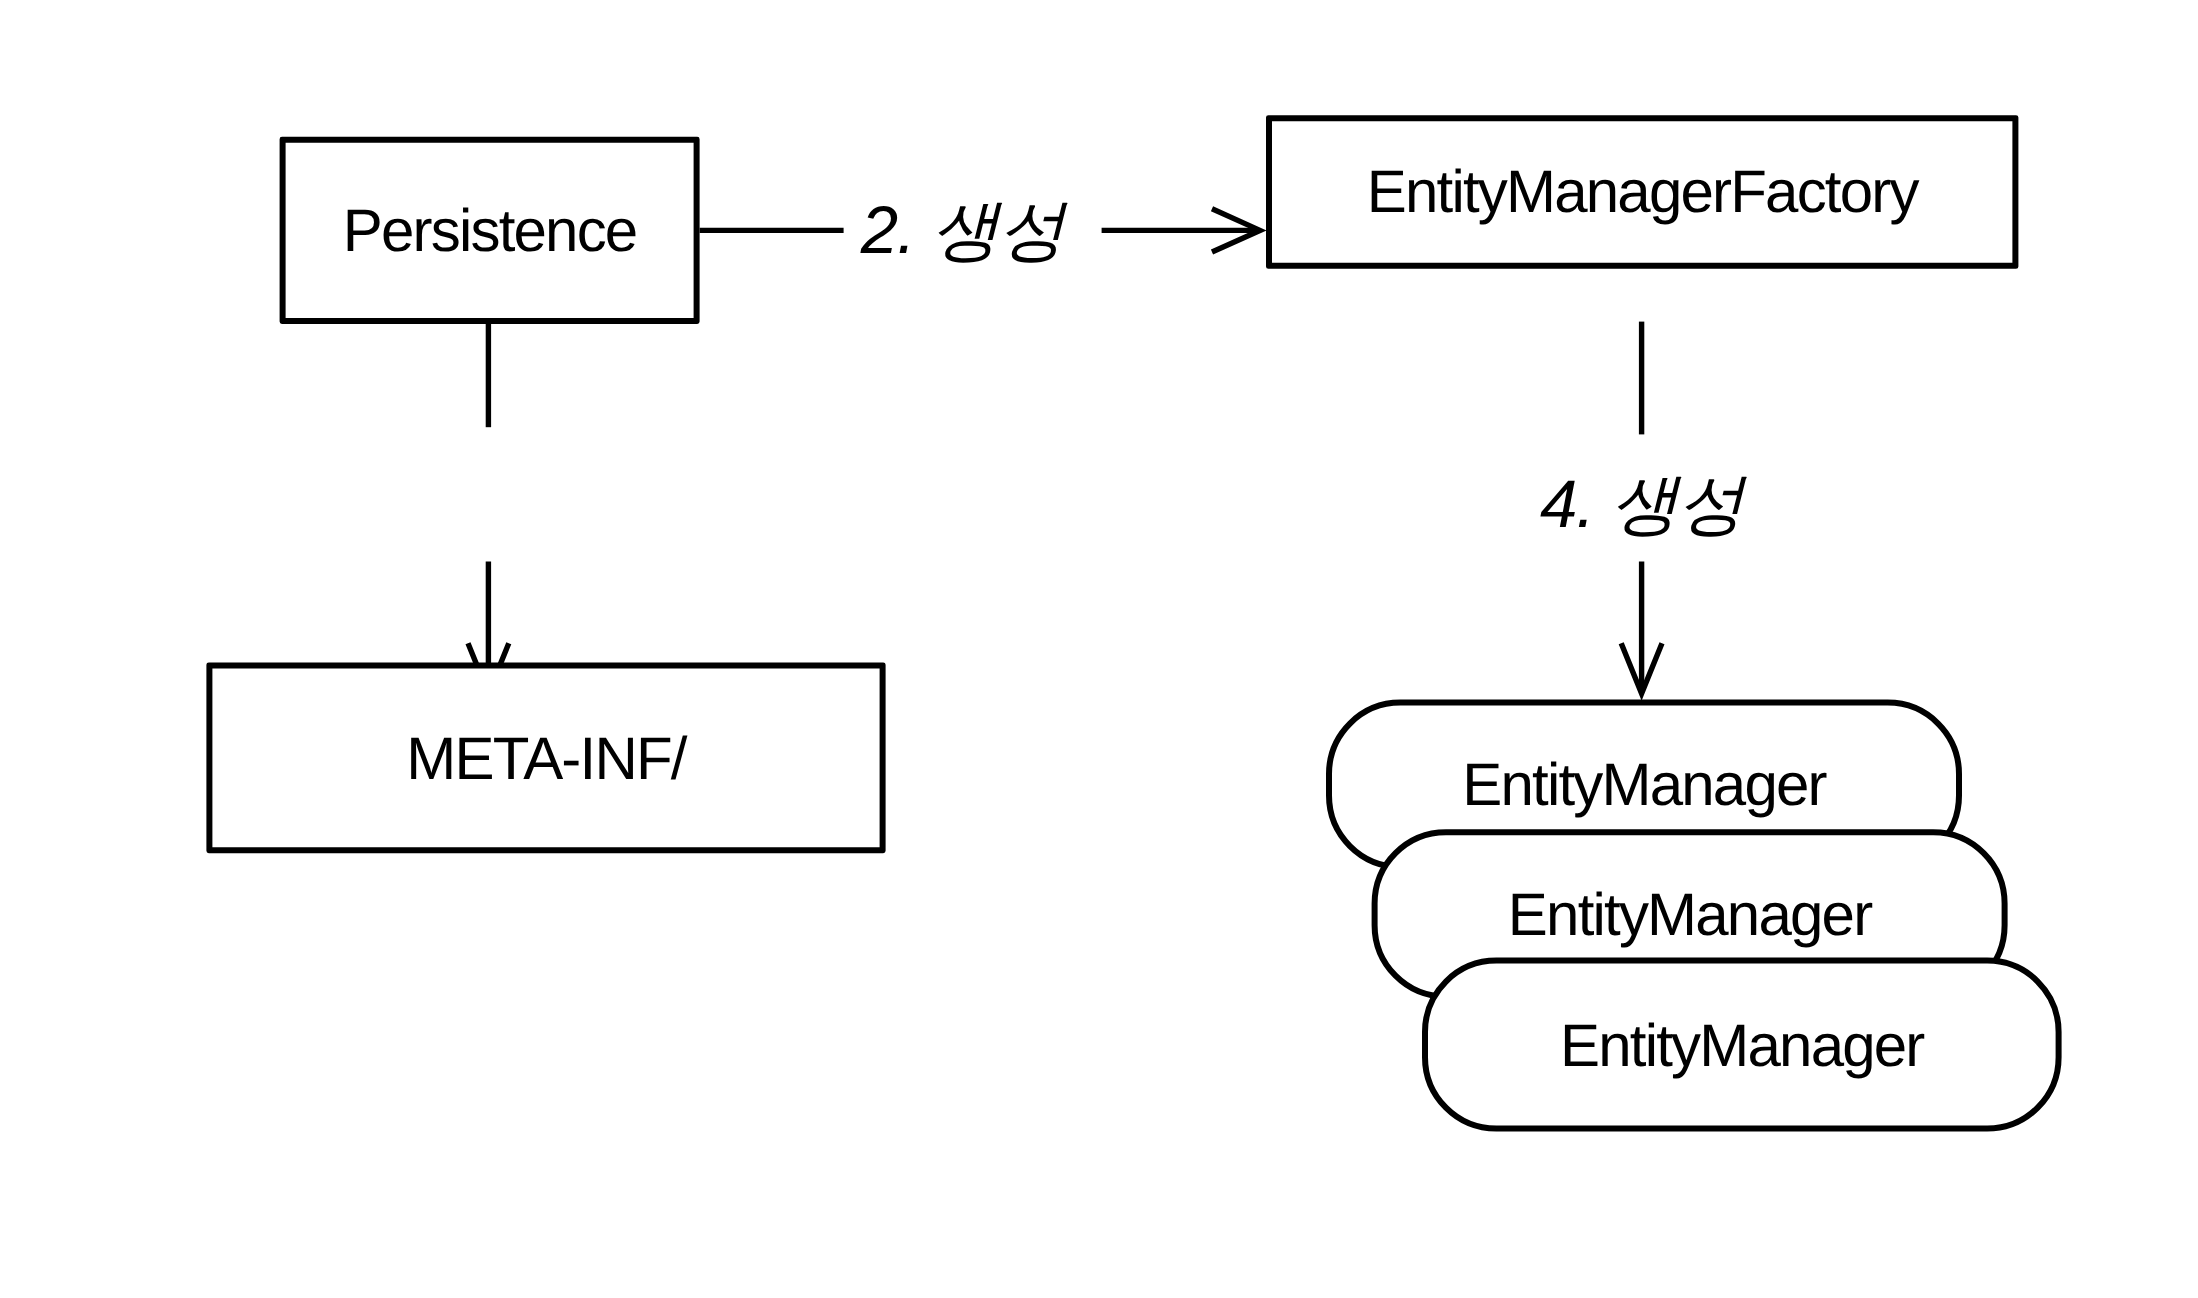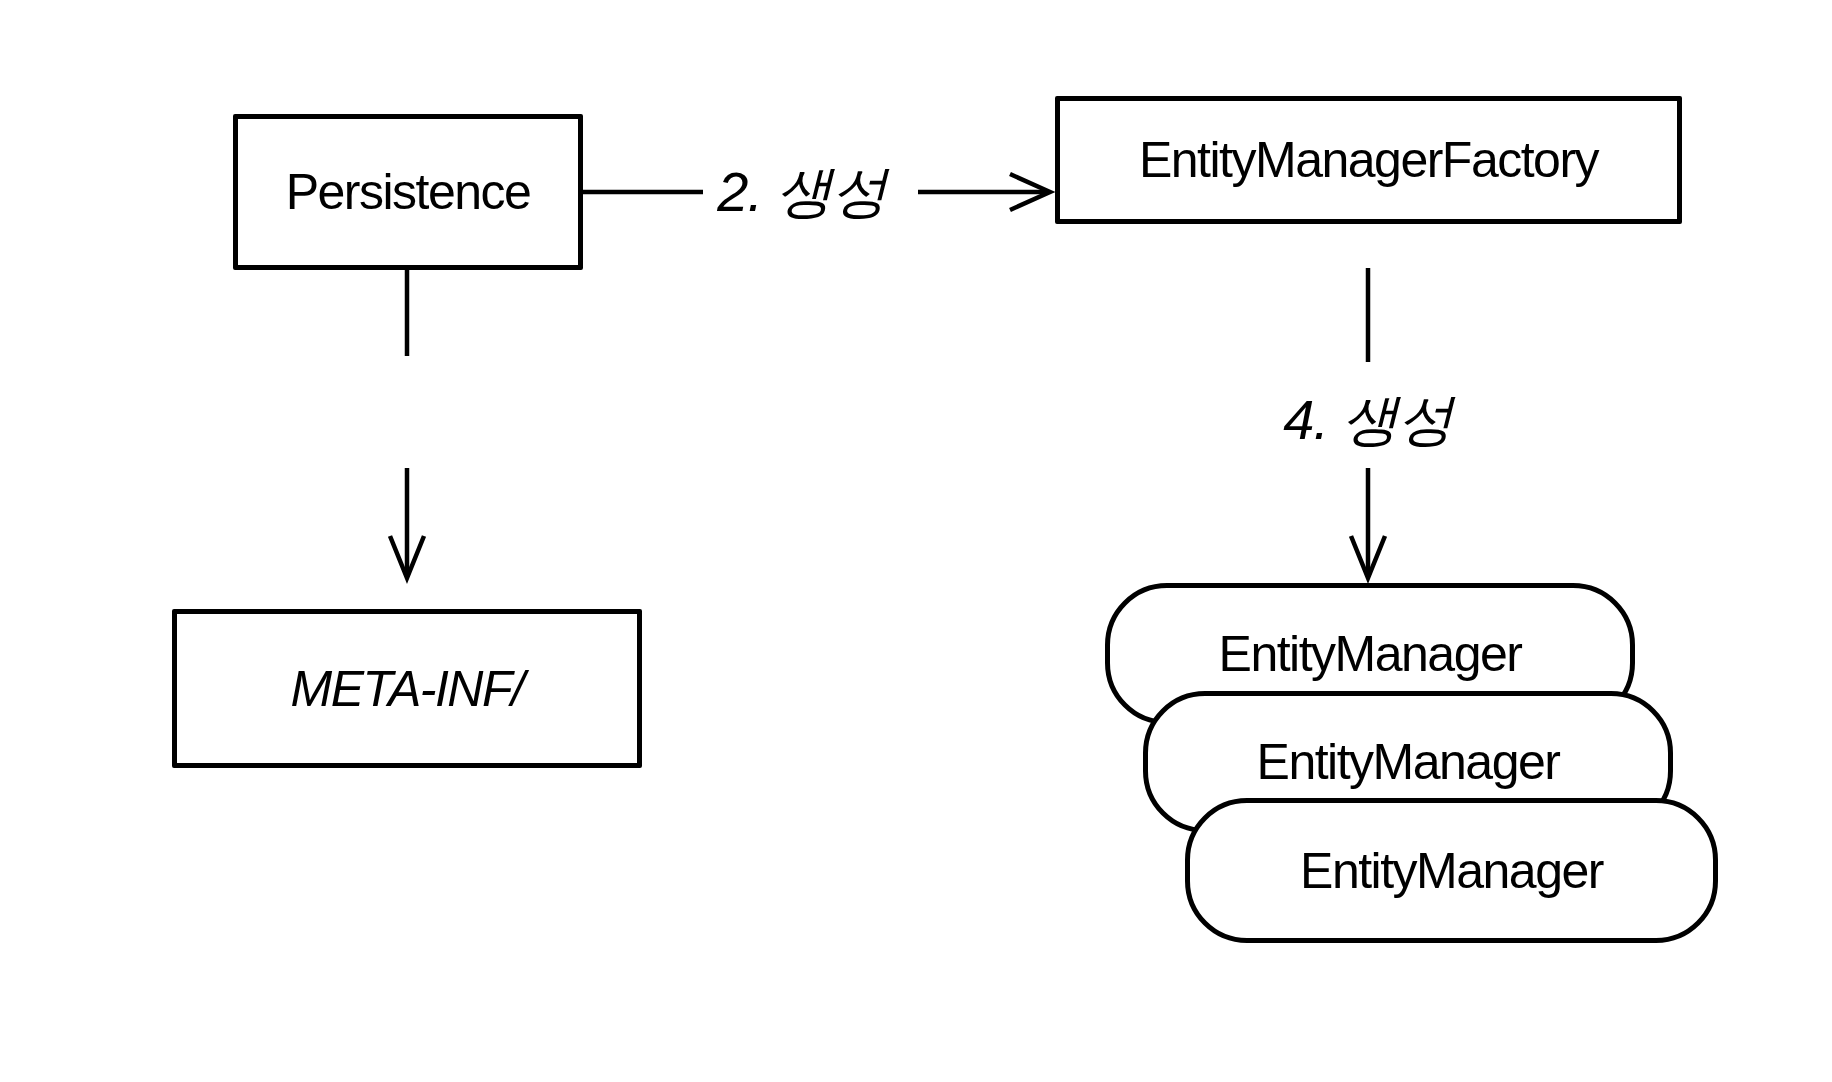--- a/index.html
+++ b/index.html
@@ -32,21 +32,21 @@
     font-size: 50px;
     letter-spacing: -1.5px;
     line-height: 1.12;
     white-space: nowrap;
   }
   .rect-node { border-radius: 2px; }
   .stadium-node { border-radius: 62px; justify-content: center; }
 
   .node-persistence { left: 233px; top: 114px; width: 350px; height: 156px; }
   .node-emf         { left: 1055px; top: 96px; width: 627px; height: 128px; }
-  .node-metainf     { left: 172px;  top: 609px; width: 470px; height: 159px; font-style: italic; }
+  .node-metainf     { left: 172px;  top: 552px; width: 566px; height: 159px; }
 
   .node-em1 { left: 1105px; top: 583px; width: 530px; height: 142px; z-index: 1; }
   .node-em2 { left: 1143px; top: 691px; width: 530px; height: 142px; z-index: 2; }
   .node-em3 { left: 1185px; top: 798px; width: 533px; height: 145px; z-index: 3; }
 
   .edge-label {
     position: absolute;
     font-size: 56px;
     letter-spacing: -1px;
     text-align: center;

